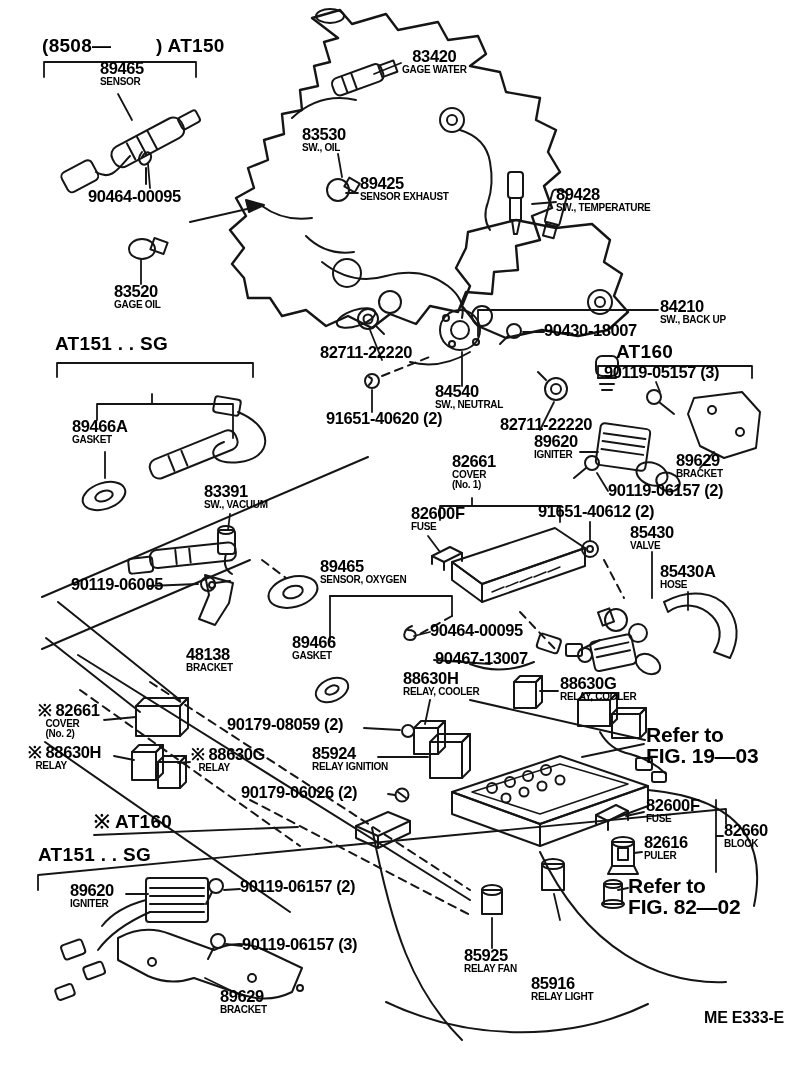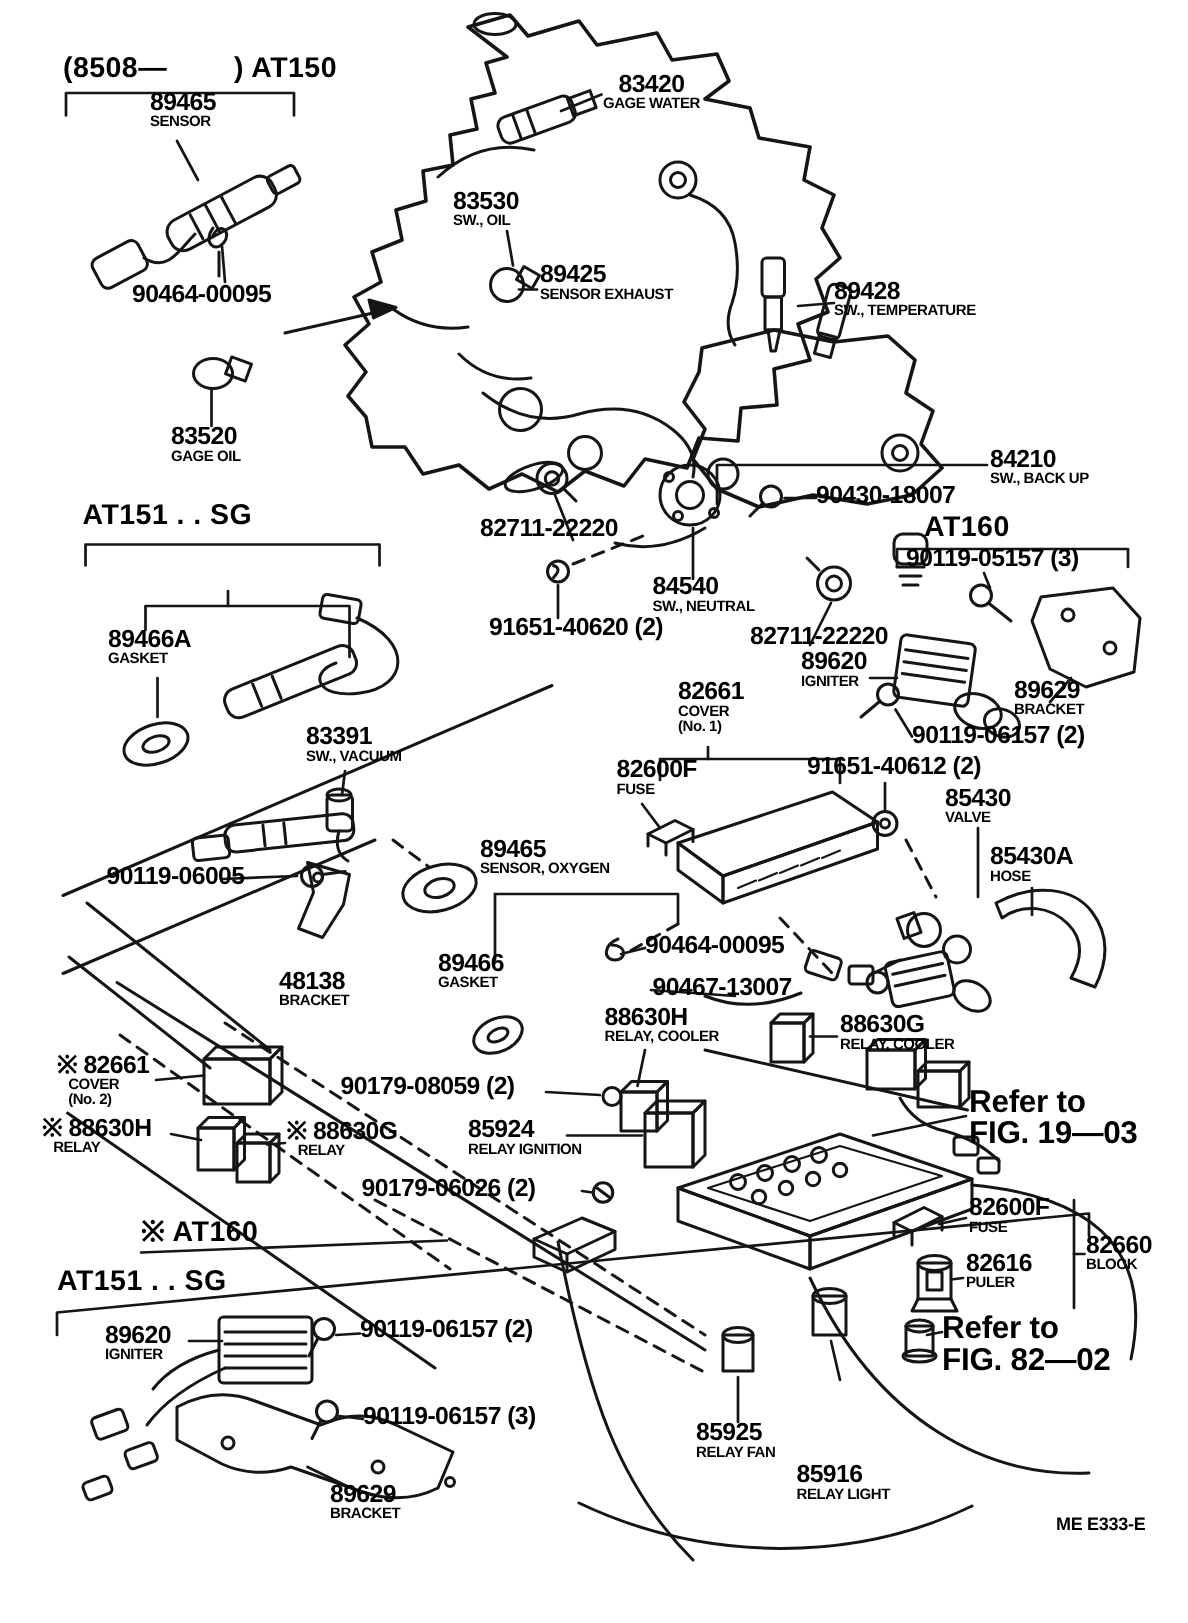--- a/index.html
+++ b/index.html
@@ -8,21 +8,21 @@
     font-family:"Liberation Sans",sans-serif;
   }
   #art{position:absolute;left:0;top:0;z-index:1;}
   #labels-layer{position:absolute;left:0;top:0;width:792px;height:1082px;z-index:2;}
   .lbl{position:absolute;color:#000;font-weight:700;white-space:pre;line-height:1.0;}
   .lbl .ln{display:block;}
   .part .ln0{font-size:16.5px;letter-spacing:-0.4px;}
   .part .lnx{font-size:10px;letter-spacing:-0.3px;margin-top:0px;}
   .header .ln0{font-size:19px;letter-spacing:0.3px;}
   .ref .ln0,.ref .lnx{font-size:21px;letter-spacing:-0.2px;}
-  .code .ln0{font-size:12px;letter-spacing:-0.2px;}
+  .code .ln0{font-size:16px;letter-spacing:-0.2px;}
 </style>
 </head>
 <body>
 
 <div id="canvas">
 
   <svg id="art" width="792" height="1082" viewBox="0 0 792 1082" xmlns="http://www.w3.org/2000/svg">
     <g stroke="#151515" fill="none" stroke-width="2" stroke-linecap="round" stroke-linejoin="round">
 
       <path stroke-width="2.4" d="M312,18 L340,10 L352,24 L386,14 L398,30 L438,22 L448,40 L478,36 L486,54 L470,66 L500,72 L506,92 L540,98 L536,120 L556,130 L548,152 L560,172 L544,186 L552,208 L532,216 L540,240 L516,246 L518,270 L494,272 L492,294 L466,292 L458,312 L430,306 L416,324 L390,314 L372,328 L348,316 L326,326 L306,310 L282,316 L270,298 L248,298 L244,278 L232,264 L244,248 L230,230 L246,216 L236,198 L254,188 L248,168 L268,160 L264,140 L284,134 L282,114 L302,110 L300,90 L318,86 L314,66 L330,62 L324,42 L338,38 Z"></path>

